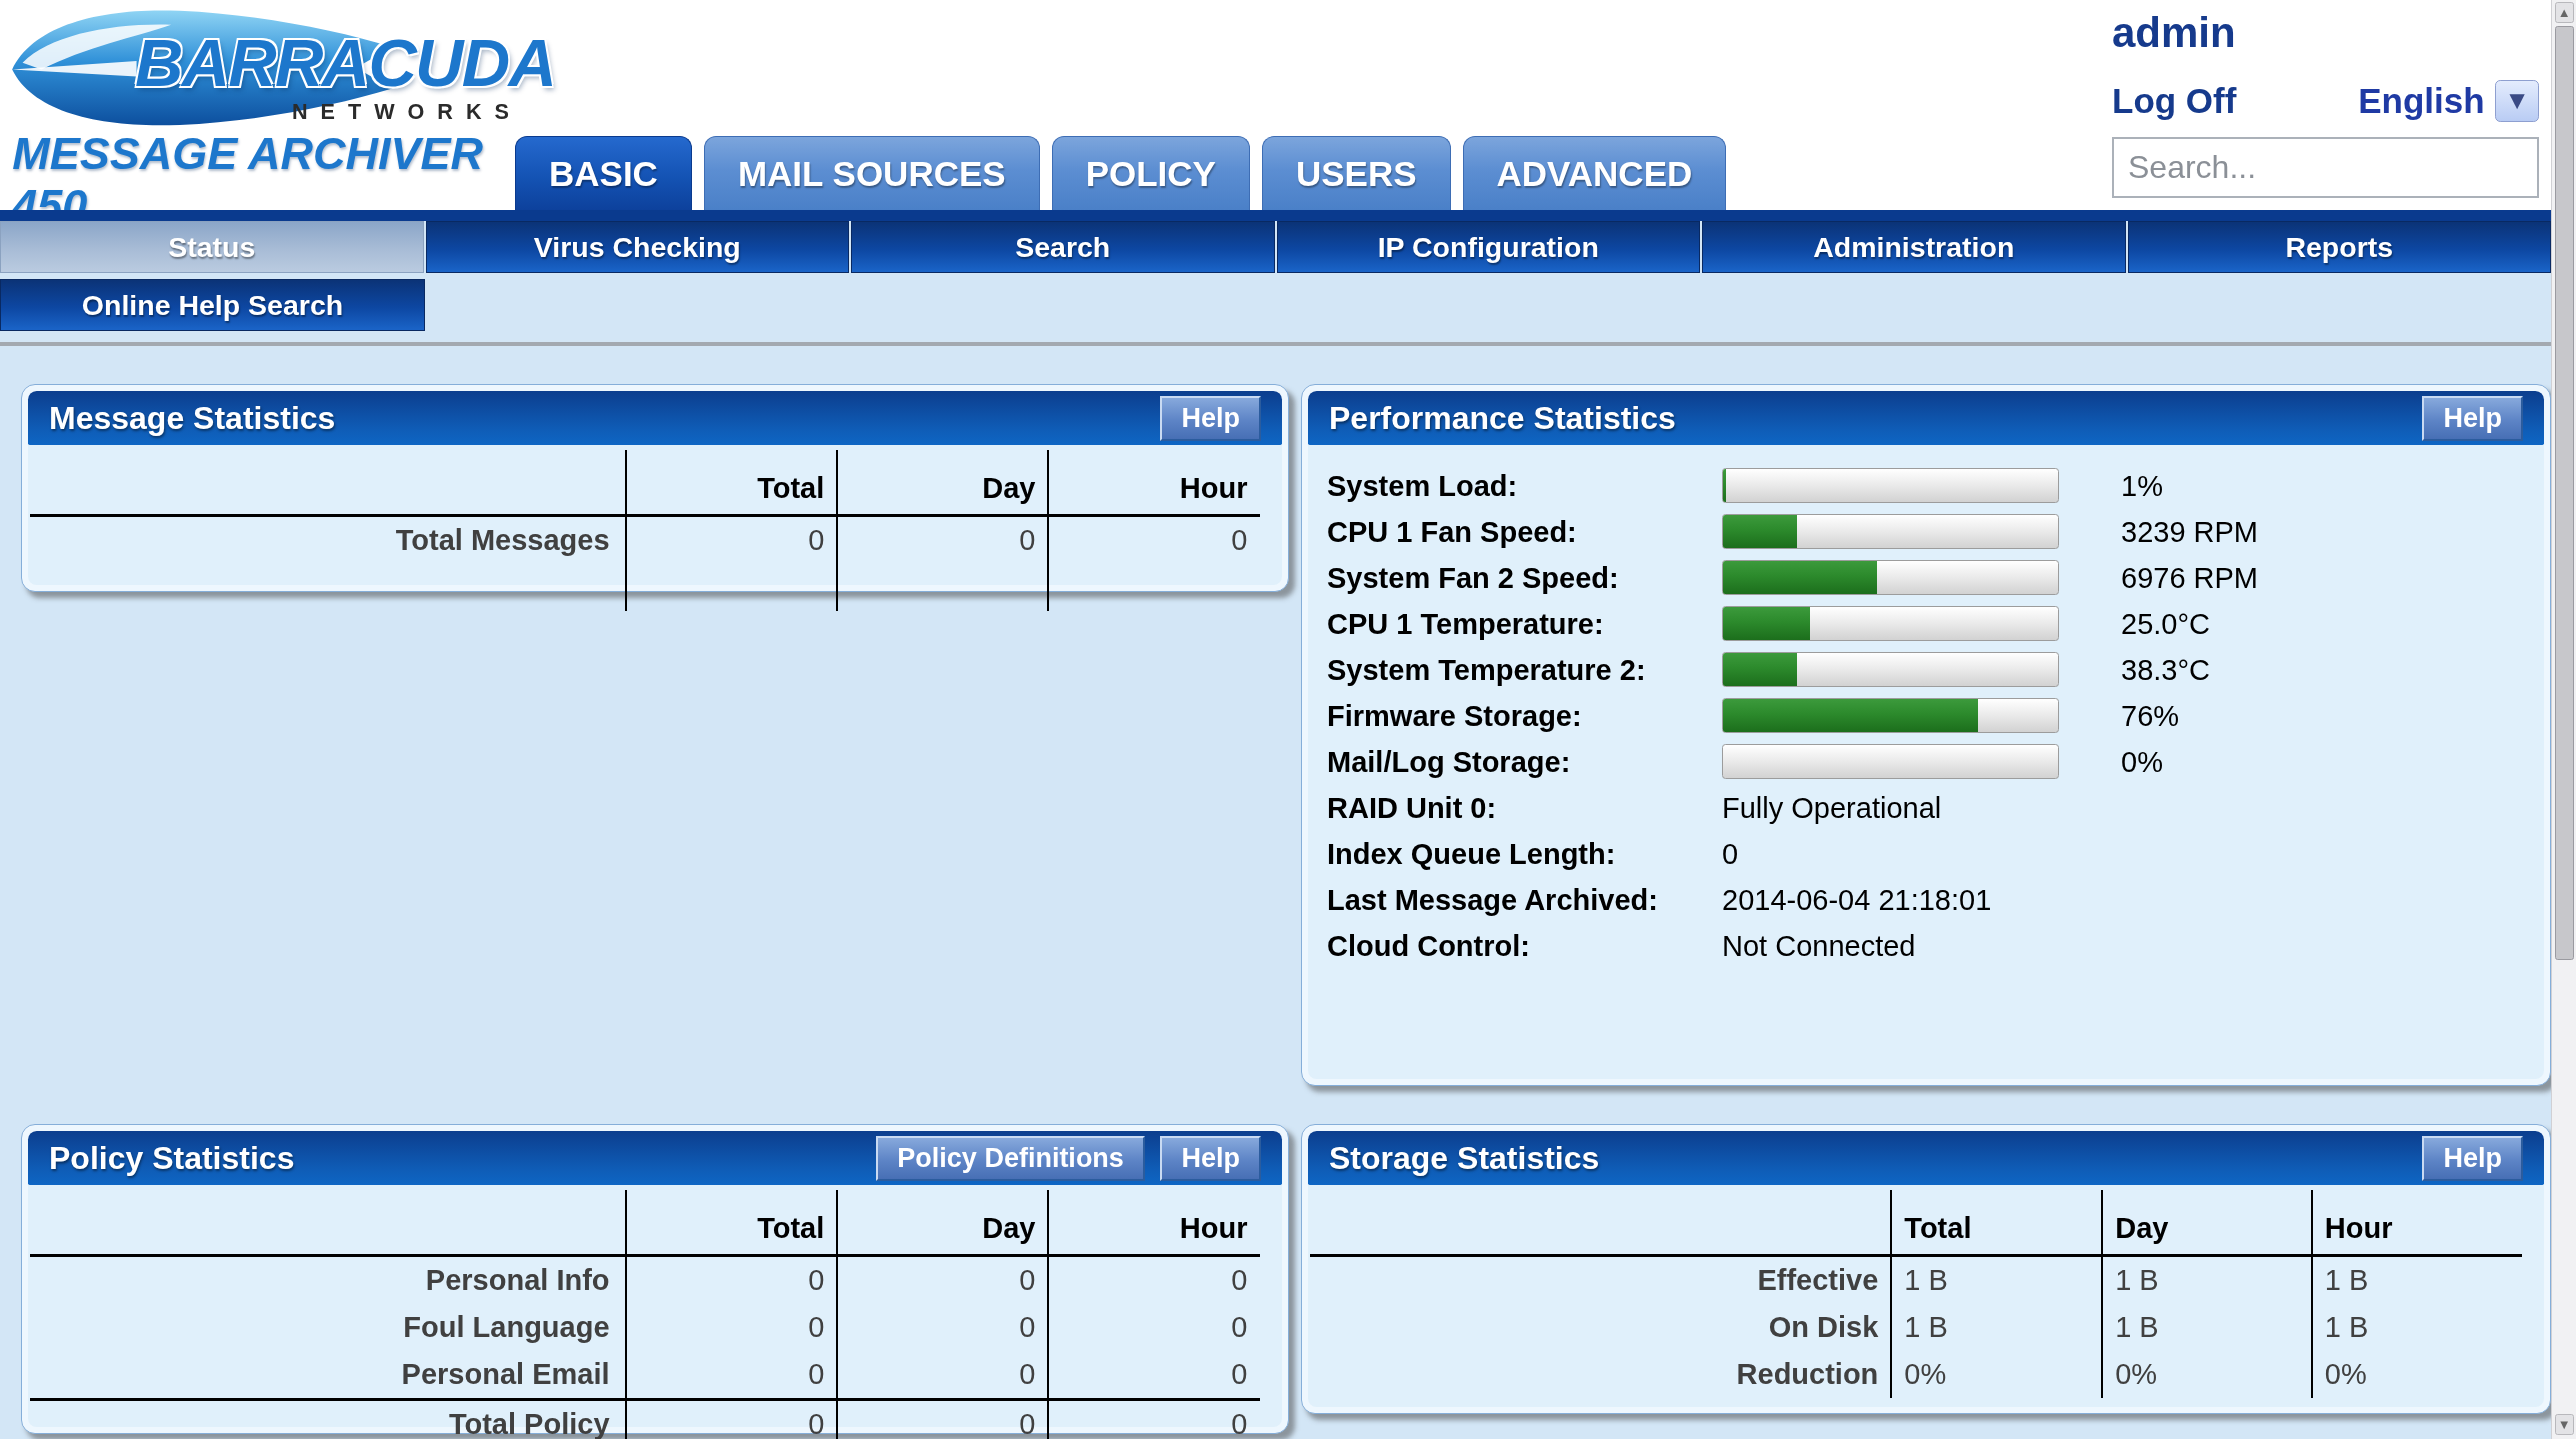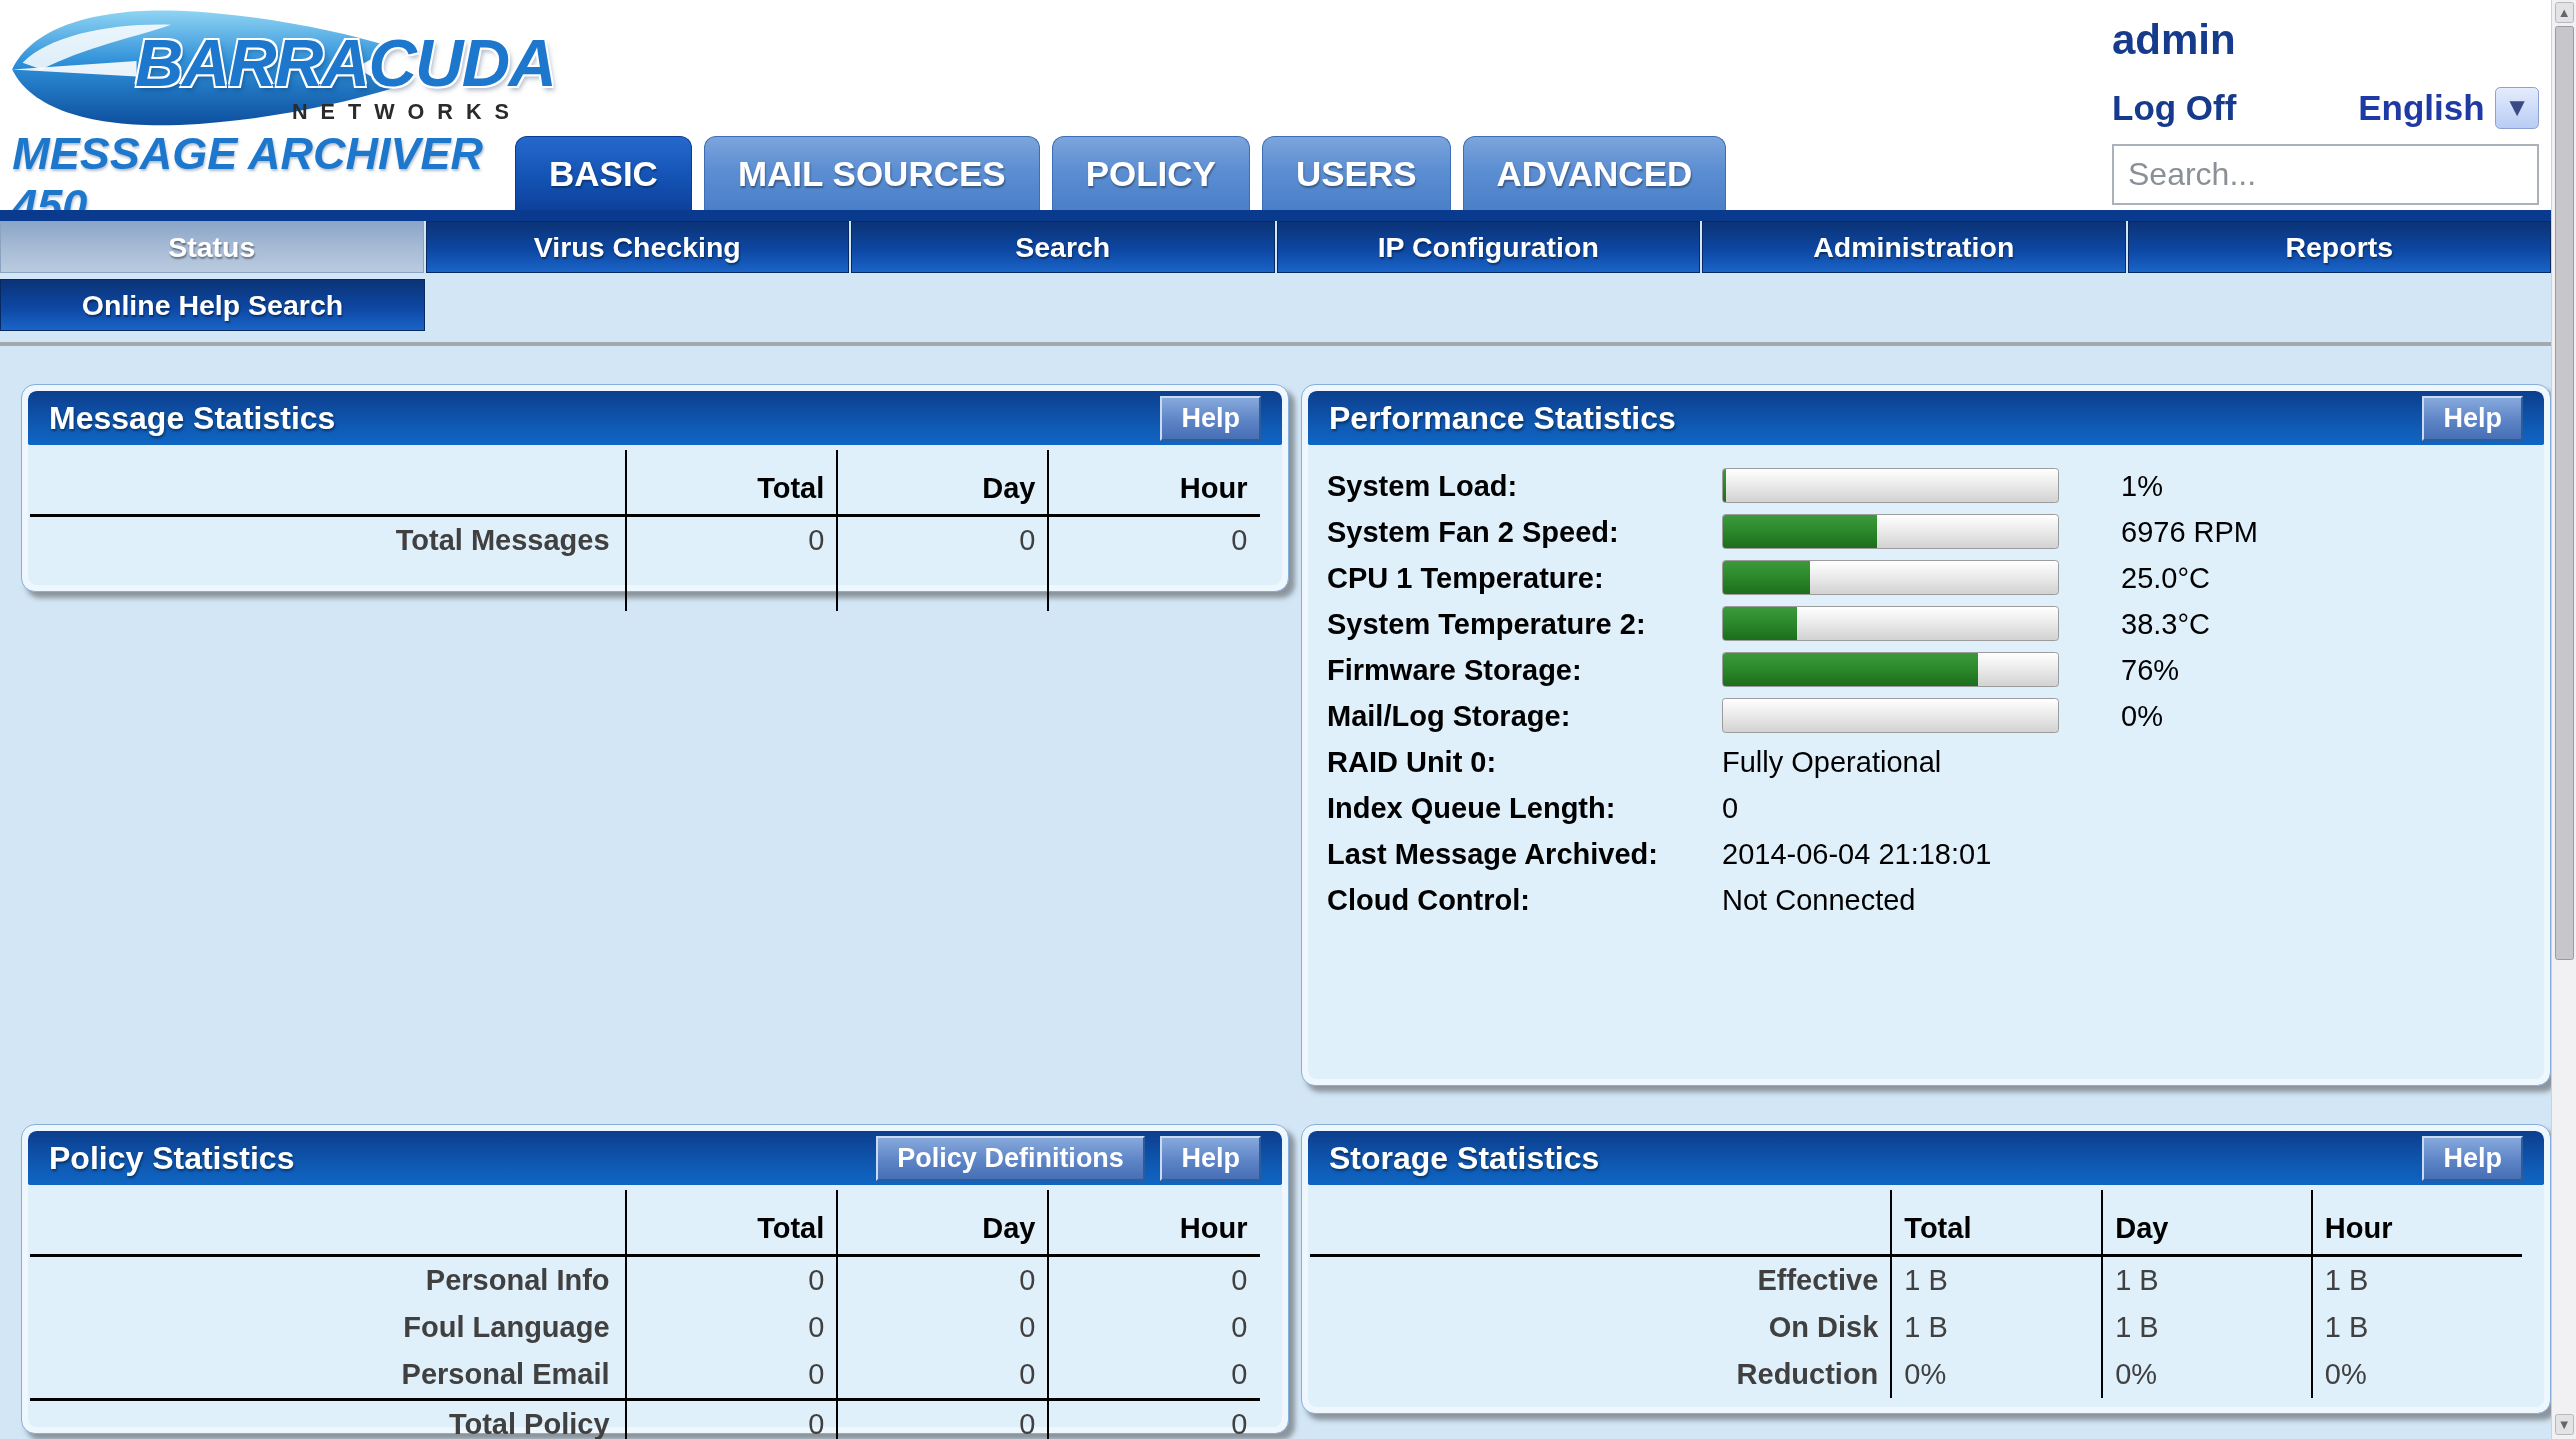--- a/index.html
+++ b/index.html
@@ -10,21 +10,21 @@
   #topbar{position:absolute;left:0;top:0;width:2551px;height:210px;background:#fff;}
 
   
   #logo{position:absolute;left:7px;top:1.7px;width:519px;height:199px;}
   #logo-fish{position:absolute;left:0;top:0;}
   #brand-text{position:absolute;left:128px;top:22.5px;font-size:67px;font-weight:bold;font-style:italic;color:#1d77cc;letter-spacing:-1.7px;text-shadow:1.7px 1.7px 0 #fff,-1.7px -1.7px 0 #fff,1.7px -1.7px 0 #fff,-1.7px 1.7px 0 #fff,2.6px 3.5px 5.2px rgba(0,40,90,.35);}
   #brand-sub{position:absolute;left:285px;top:97px;font-size:21.6px;font-weight:bold;color:#2b2b2b;letter-spacing:13px;}
   #product-text{position:absolute;left:5.2px;top:126px;font-size:45px;font-weight:bold;font-style:italic;color:#1d77cc;text-shadow:0.9px 1.7px 2.6px rgba(0,40,90,.3);}
 
   
-  #account{position:absolute;left:2112px;top:16px;width:427px;}
+  #account{position:absolute;left:2112px;top:9px;width:427px;}
   #admin-name{font-size:42px;font-weight:bold;color:#163a8c;}
   #account-row{display:flex;justify-content:space-between;align-items:center;margin-top:22.5px;}
   #logoff{font-size:35px;font-weight:bold;color:#163a8c;cursor:pointer;}
   #lang-group{display:flex;align-items:center;gap:10.4px;}
   #lang-label{font-size:35px;font-weight:bold;color:#1f3aa4;}
   #lang-btn{width:42px;height:40px;background:linear-gradient(180deg,#e4ecfd,#b9ccf4);border:1.7px solid #8e9fd0;border-radius:5.2px;display:flex;align-items:center;justify-content:center;color:#3a4a85;font-size:26px;cursor:pointer;}
   #search-box{margin-top:15.6px;width:427px;height:61px;box-sizing:border-box;border:2.6px solid #abb1b9;background:#fff;font-size:32px;padding:0 14px;color:#555;font-family:"Liberation Sans","DejaVu Sans",sans-serif;}
   #search-box::placeholder{color:#8b9097;}
 
   
@@ -205,20 +205,27 @@
       <div class="panel-body">
         <div id="perf-list">
           <div class="perf-row">
             <div class="perf-label">System Load:</div>
             <div class="perf-bar">
                 <div class="perf-fill" style="width: 1%;"></div>
               </div>
             <div class="perf-value">1%</div>
           </div>
           <div class="perf-row">
+            <div class="perf-label">CPU 1 Fan Speed:</div>
+            <div class="perf-bar">
+                <div class="perf-fill" style="width: 22%;"></div>
+              </div>
+            <div class="perf-value">3239 RPM</div>
+          </div>
+          <div class="perf-row">
             <div class="perf-label">System Fan 2 Speed:</div>
             <div class="perf-bar">
                 <div class="perf-fill" style="width: 46%;"></div>
               </div>
             <div class="perf-value">6976 RPM</div>
           </div>
           <div class="perf-row">
             <div class="perf-label">CPU 1 Temperature:</div>
             <div class="perf-bar">
                 <div class="perf-fill" style="width: 26%;"></div>

